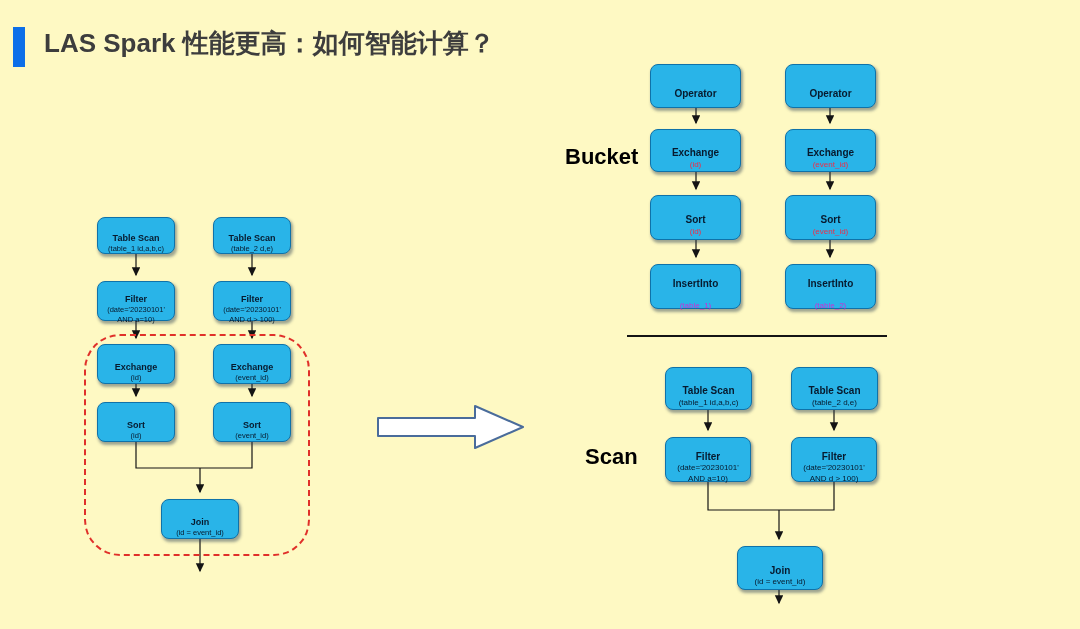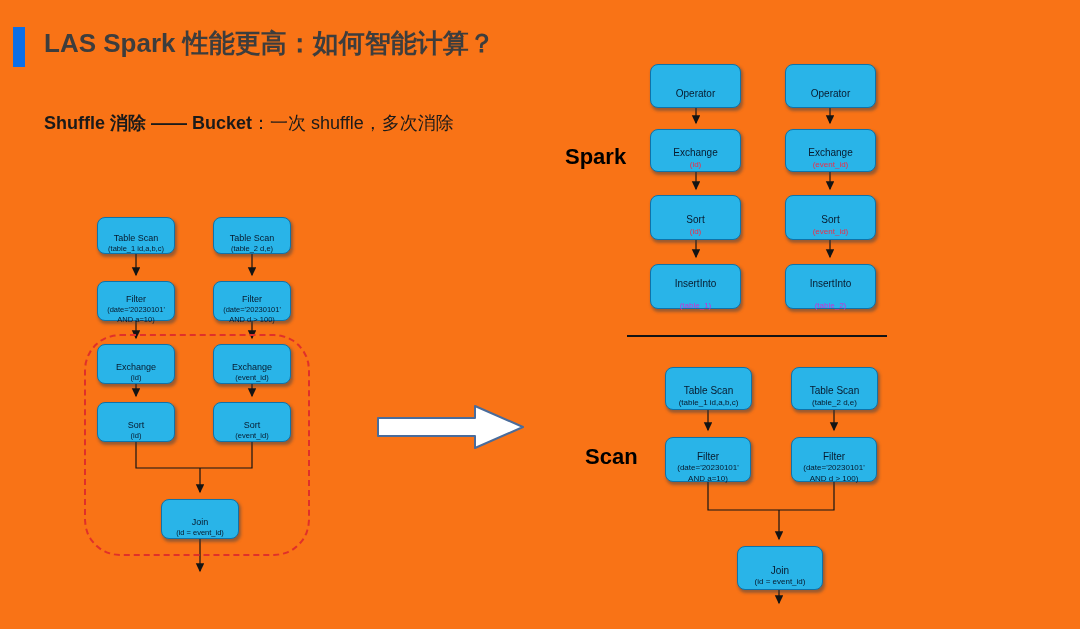--- a/index.html
+++ b/index.html
@@ -1,18 +1,18 @@
 <!DOCTYPE html>
 <html style="--accent-bar: #0c6fe8; --title-text: #3d3d3d; --subtitle-text: #1a1a1a; --node-fill: #29b4e8; --node-border: #0f72a9; --node-text: #071a2e; --line: #141414; --highlight-red: #ee2d49; --highlight-magenta: #cb2fd3; --dashed-red: #e0302a; --arrow-blue: #4a6c9b;"><head>
 <meta charset="utf-8">
 <style>
   html,body { margin:0; padding:0; background:#ffffff; }
   #slide {
     position:relative; width:1080px; height:629px; overflow:hidden;
-    background:#f97316;
+    background:#fef9c3;
     font-family:"Liberation Sans", sans-serif;
   }
   .accent-bar {
     position:absolute; left:13px; top:27px; width:12px; height:40px;
     background:var(--accent-bar,#0c6fe8);
   }
   .page-title {
     position:absolute; left:44px; top:26px; margin:0;
     font-size:26px; font-weight:bold; color:var(--title-text,#3d3d3d);
     white-space:nowrap;
@@ -44,39 +44,36 @@
   .node {
     position:absolute; box-sizing:border-box;
     background:var(--node-fill,#29b4e8);
     border:1.5px solid var(--node-border,#0f72a9);
     border-radius:8px;
     box-shadow:1.5px 2.5px 3px rgba(40,60,80,0.45);
     display:flex; flex-direction:column; align-items:center; justify-content:center;
     text-align:center; color:var(--node-text,#071a2e);
     padding:2px;
   }
-  .node-title { font-weight:normal; font-size:9px; line-height:1.25;margin-top:16px; }
+  .node-title { font-weight:bold; font-size:9px; line-height:1.25;margin-top:16px; }
   .node-sub   { font-size:7.5px; line-height:1.3; white-space:pre-line; }
   .rt .node-title { font-size:10px; }
   .rt .node-sub   { font-size:8px; }
   .sub-red     { color:var(--highlight-red,#ee2d49); }
   .sub-magenta { color:var(--highlight-magenta,#cb2fd3);margin-top:11px; }
 </style>
 </head>
 <body>
 
 <div id="slide">
 
   <div class="accent-bar"></div>
   <h1 class="page-title">LAS Spark 性能更高：如何智能计算？</h1>
-  <div class="subtitle">
-    <span class="b">Shuffle 消除 —— Bucket</span><span>：一次 shuffle，多次消除</span>
-  </div>
-
-  <div id="write-label" class="section-label">Spark</div>
+
+  <div id="write-label" class="section-label">Bucket</div>
   <div id="read-label" class="section-label">Scan</div>
 
   <svg class="overlay" width="1080" height="629" viewBox="0 0 1080 629">
     <defs>
       <marker id="ah" markerWidth="9" markerHeight="8" refX="6.5" refY="3.5" orient="auto">
         <path d="M0,0 L7.5,3.5 L0,7 Z" fill="#141414"></path>
       </marker>
     </defs>
     <g>
       <path class="c" d="M136,254 V275" marker-end="url(#ah)"></path>

